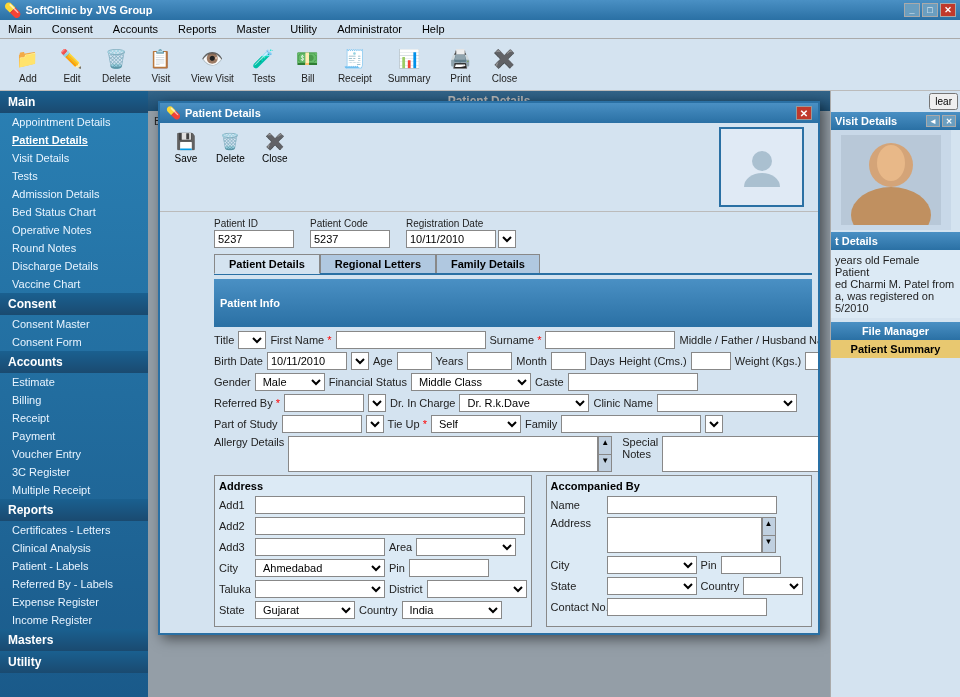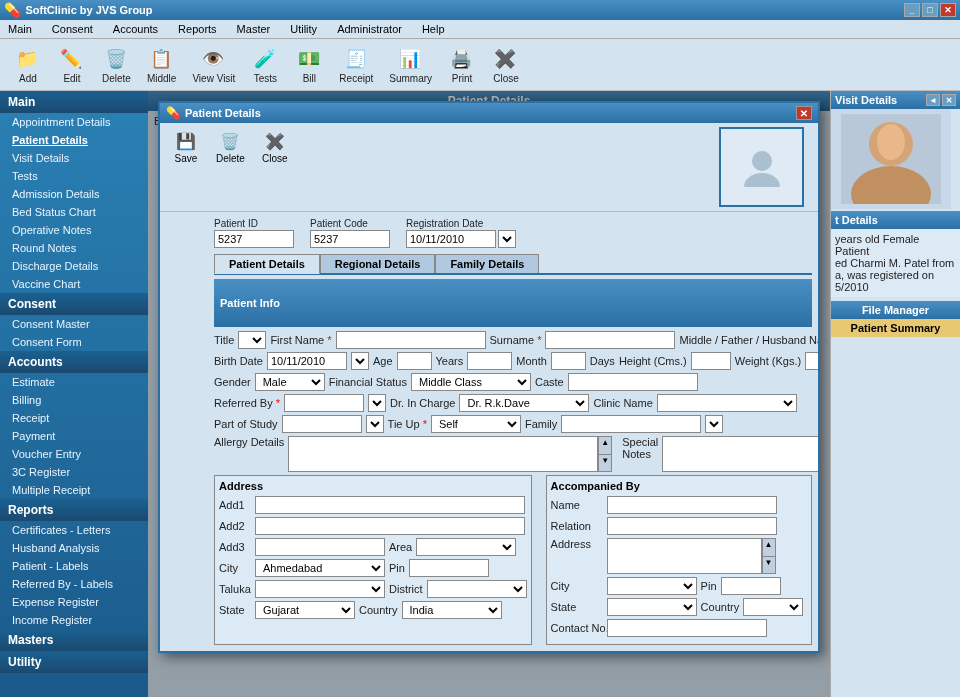--- a/index.html
+++ b/index.html
@@ -375,21 +375,21 @@
     <div class="toolbar-btn">
       <div class="toolbar-icon">✏️</div>
       <div class="toolbar-label">Edit</div>
     </div>
     <div class="toolbar-btn">
       <div class="toolbar-icon">🗑️</div>
       <div class="toolbar-label">Delete</div>
     </div>
     <div class="toolbar-btn">
       <div class="toolbar-icon">📋</div>
-      <div class="toolbar-label">Middle</div>
+      <div class="toolbar-label">Visit</div>
     </div>
     <div class="toolbar-btn">
       <div class="toolbar-icon">👁️</div>
       <div class="toolbar-label">View Visit</div>
     </div>
     <div class="toolbar-btn">
       <div class="toolbar-icon">🧪</div>
       <div class="toolbar-label">Tests</div>
     </div>
     <div class="toolbar-btn">
@@ -437,21 +437,21 @@
       <div class="sidebar-item">Estimate</div>
       <div class="sidebar-item">Billing</div>
       <div class="sidebar-item">Receipt</div>
       <div class="sidebar-item">Payment</div>
       <div class="sidebar-item">Voucher Entry</div>
       <div class="sidebar-item">3C Register</div>
       <div class="sidebar-item">Multiple Receipt</div>
 
       <div class="sidebar-section-header">Reports</div>
       <div class="sidebar-item">Certificates - Letters</div>
-      <div class="sidebar-item">Husband Analysis</div>
+      <div class="sidebar-item">Clinical Analysis</div>
       <div class="sidebar-item">Patient - Labels</div>
       <div class="sidebar-item">Referred By - Labels</div>
       <div class="sidebar-item">Expense Register</div>
       <div class="sidebar-item">Income Register</div>
 
       <div class="sidebar-section-header">Masters</div>
       <div class="sidebar-section-header">Utility</div>
     </div>
 
     <div class="main-content">
@@ -508,21 +508,21 @@
                 <div class="field-label">Registration Date</div>
                 <div style="display:flex; align-items:center; gap:2px;">
                   <input type="text" style="width: 90px;" value="10/11/2010">
                   <select style="width:18px; padding:0;"><option>▼</option></select>
                 </div>
               </div>
             </div>
 
             <div class="tabs">
               <div class="tab active">Patient Details</div>
-              <div class="tab">Regional Details</div>
+              <div class="tab">Regional Letters</div>
               <div class="tab">Family Details</div>
             </div>
 
             <div class="section-header">Patient Info</div>
 
             <div class="form-row">
               <span class="form-label">Title</span>
               <select style="width:55px;"><option></option></select>
               <span class="form-label">First Name <span class="req">*</span></span>
               <input type="text" style="width: 150px;">
@@ -633,24 +633,20 @@
                   <select style="width:100px;"><option>India</option></select>
                 </div>
               </div>
 
               <div class="accompanied-section" style="margin-left:6px; flex:1; border:1px solid #888; padding:4px; background:#dceaf5;">
                 <div class="accompanied-header">Accompanied By</div>
                 <div class="form-row">
                   <span class="form-label" style="width:52px;">Name</span>
                   <input type="text" style="width: 170px;">
                 </div>
-                <div class="form-row">
-                  <span class="form-label" style="width:52px;">Relation</span>
-                  <input type="text" style="width: 170px;">
-                </div>
                 <div class="form-row" style="align-items:flex-start;">
                   <span class="form-label" style="width:52px;">Address</span>
                   <div style="display:flex;">
                     <textarea style="width: 155px; height: 36px;"></textarea>
                     <div style="display:flex; flex-direction:column; border:1px solid #888;">
                       <div style="flex:1; background:#c0d0e0; border-bottom:1px solid #888; cursor:pointer; padding:1px 2px; font-size:8px;">▲</div>
                       <div style="flex:1; background:#c0d0e0; cursor:pointer; padding:1px 2px; font-size:8px;">▼</div>
                     </div>
                   </div>
                 </div>
@@ -673,20 +669,23 @@
               </div>
             </div>
 
           </div>
         </div>
       </div>
     </div>
 
     <div class="right-panel">
 
+      <div style="background:#d4e3f0; padding:2px; text-align:right;">
+        <button style="font-size:10px; padding:1px 4px; cursor:pointer;">lear</button>
+      </div>
 
       <div class="visit-details-header">
         <span>Visit Details</span>
         <div class="visit-details-controls">
           <div class="vd-btn">◄</div>
           <div class="vd-btn">✕</div>
         </div>
       </div>
 
       <div class="patient-photo">

